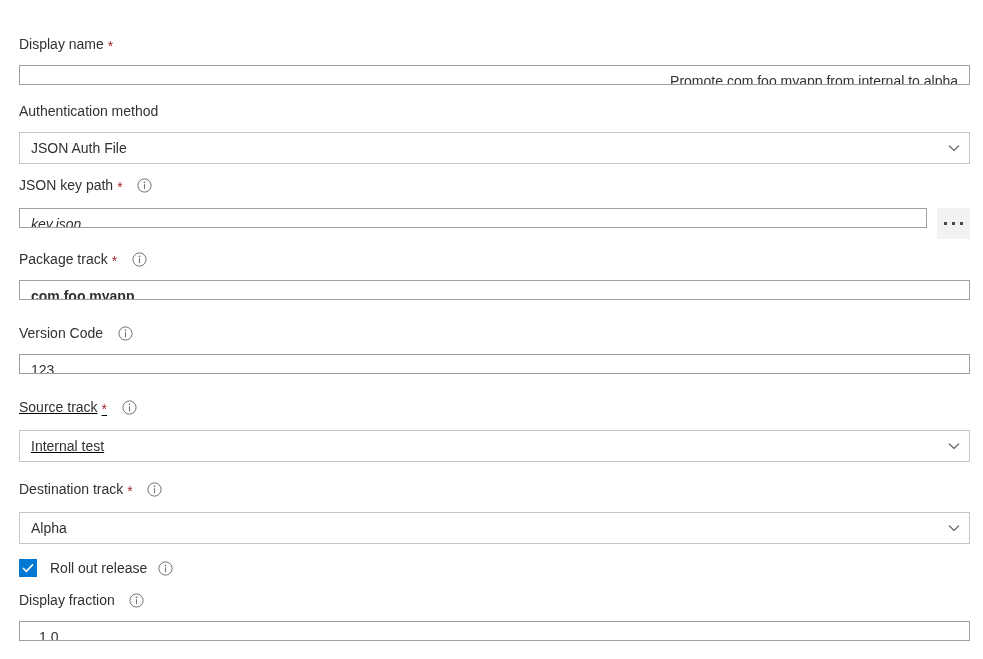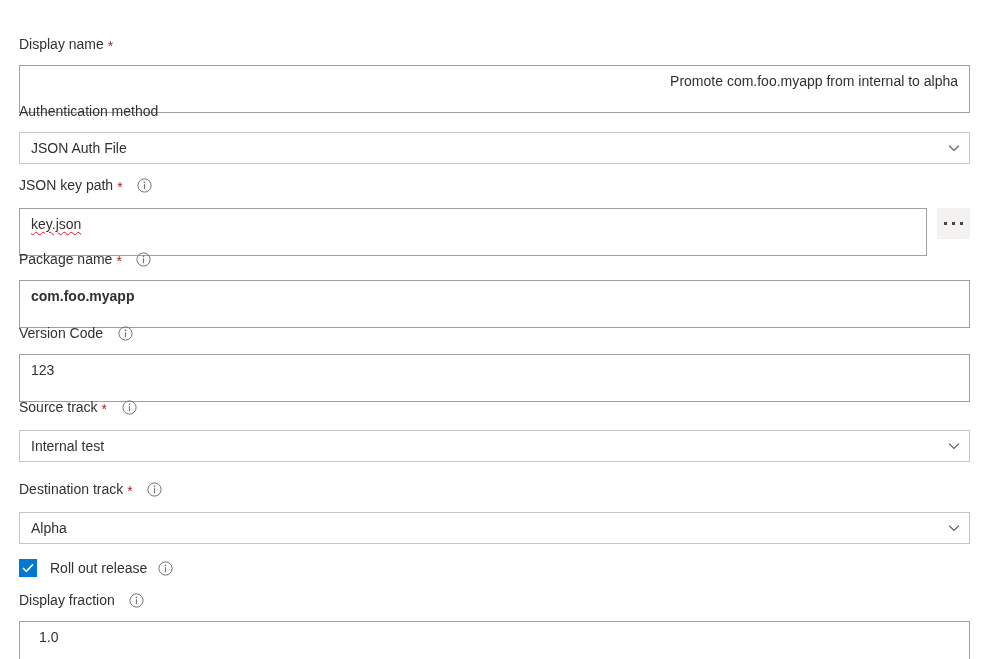--- a/index.html
+++ b/index.html
@@ -58,21 +58,21 @@
   }
   .info-icon svg { display: block; }
 
   
   .field {
     position: absolute;
     left: 19px;
   }
   .input-box {
     box-sizing: border-box;
-    height: 48px;
+    height: 20px;
     border: 1px solid #a19f9d;
     background: #ffffff;
     font-size: 14px;
     line-height: 30px;
     color: #323130;
     padding: 0 11px;
     white-space: nowrap;
     overflow: hidden;
     text-overflow: ellipsis;
     font-family: "Liberation Sans", sans-serif;
@@ -110,21 +110,21 @@
     height: 30px;
     display: flex;
     align-items: center;
   }
 
   
   .with-browse {
     display: flex;
     align-items: flex-start;
   }
-  .with-browse .input-box { width: 908px; }
+  .with-browse .input-box { width: 908px; font-style: italic; }
   .browse-btn {
     box-sizing: border-box;
     width: 33px;
     height: 31px;
     margin-left: 10px;
     background: #f3f2f1;
     border: none;
     display: flex;
     align-items: center;
     justify-content: center;
@@ -212,21 +212,21 @@
       <button class="browse-btn">
         <span class="dot"></span>
         <span class="dot"></span>
         <span class="dot"></span>
       </button>
     </div>
   </div>
 
   <div class="field" style="top:251px;">
     <div class="field-label">
-      <span class="label-text">Package name</span>
+      <span class="label-text">Package track</span>
       <span class="req-star">*</span>
       <span class="info-icon">
         <svg width="15" height="15" viewBox="0 0 15 15" aria-hidden="true">
           <circle cx="7.5" cy="7.5" r="6.6" fill="none" stroke="#757373" stroke-width="1"></circle>
           <circle cx="7.5" cy="4.3" r="0.85" fill="#757373"></circle>
           <rect x="6.95" y="6.2" width="1.1" height="5" fill="#757373"></rect>
         </svg>
       </span>
     </div>
     <div class="input-box full" style="margin-top:12px;font-weight:bold;">com.foo.myapp</div>
@@ -239,21 +239,21 @@
         <svg width="15" height="15" viewBox="0 0 15 15" aria-hidden="true">
           <circle cx="7.5" cy="7.5" r="6.6" fill="none" stroke="#757373" stroke-width="1"></circle>
           <circle cx="7.5" cy="4.3" r="0.85" fill="#757373"></circle>
           <rect x="6.95" y="6.2" width="1.1" height="5" fill="#757373"></rect>
         </svg>
       </span>
     </div>
     <div class="input-box full" style="margin-top:12px;">123</div>
   </div>
 
-  <div class="field" style="top:399px;">
+  <div class="field" style="top:399px;text-decoration:underline;">
     <div class="field-label">
       <span class="label-text">Source track</span>
       <span class="req-star">*</span>
       <span class="info-icon">
         <svg width="15" height="15" viewBox="0 0 15 15" aria-hidden="true">
           <circle cx="7.5" cy="7.5" r="6.6" fill="none" stroke="#757373" stroke-width="1"></circle>
           <circle cx="7.5" cy="4.3" r="0.85" fill="#757373"></circle>
           <rect x="6.95" y="6.2" width="1.1" height="5" fill="#757373"></rect>
         </svg>
       </span>

